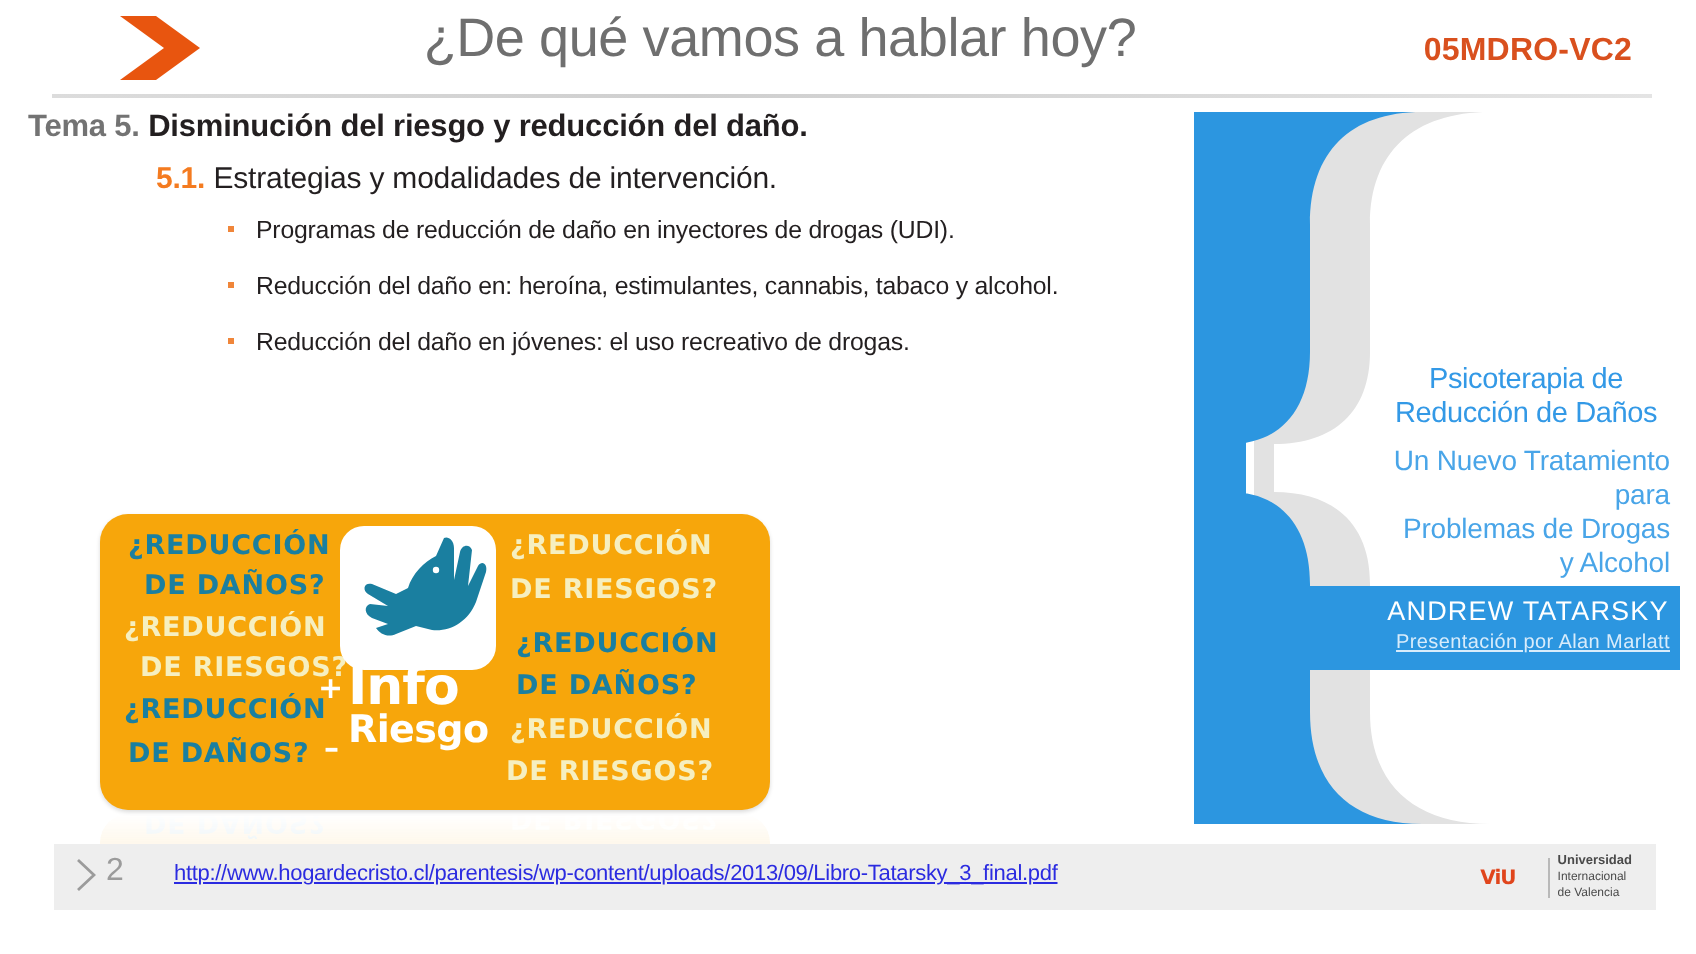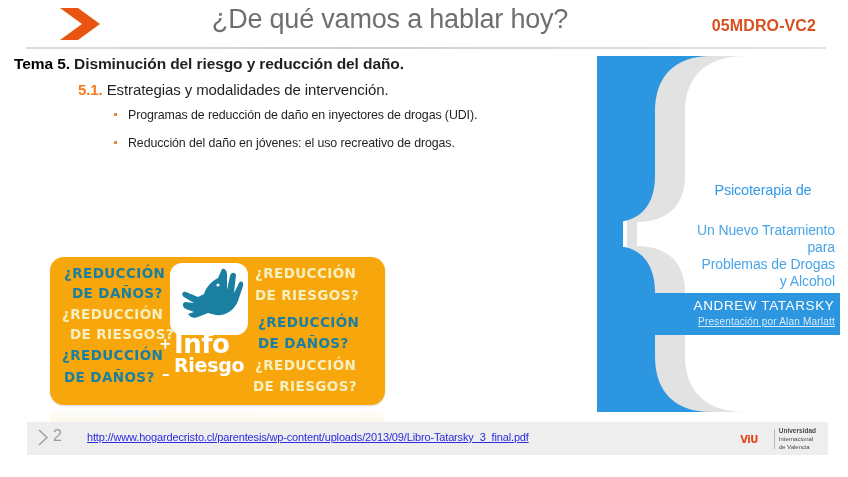--- a/index.html
+++ b/index.html
@@ -28,21 +28,21 @@
     position: absolute; left: 26px; top: 47px; width: 800px; height: 2px;
     background: linear-gradient(to right, #dcdcdc, #cfcfcf 40%, #e4e4e4);
   }
 
   
   .outline { position: absolute; left: 0; top: 55px; width: 600px; }
   .lvl1 {
     font-size: 15.5px; font-weight: bold; color: #231f20;
     margin-left: 14px; margin-bottom: 8px; letter-spacing: -0.1px;
   }
-  .lvl1 .num { color: #000000; }
+  .lvl1 .num { color: #737373; }
   .lvl2 {
     font-size: 15px; color: #231f20; margin-left: 78px;
     margin-bottom: 9px; letter-spacing: -0.1px;
   }
   .lvl2 .num { color: #f47b20; font-weight: bold; }
   .lvl2 .body { font-weight: 400; }
   .bullets { margin-left: 112px; }
   .blt {
     position: relative; font-size: 12.4px; color: #231f20;
     padding-left: 16px; margin-bottom: 10px; line-height: 1.45;
@@ -172,20 +172,21 @@
       <span>Disminución del riesgo y reducción del daño.</span>
     </div>
 
     <div class="lvl2">
       <span class="num">5.1.</span>
       <span class="body">Estrategias y modalidades de intervención.</span>
     </div>
 
     <div class="bullets">
       <div class="blt">Programas de reducción de daño en inyectores de drogas (UDI).</div>
+      <div class="blt">Reducción del daño en: heroína, estimulantes, cannabis, tabaco y alcohol.</div>
       <div class="blt">Reducción del daño en jóvenes: el uso recreativo de drogas.</div>
     </div>
 
   </div>
 
   <div class="poster-wrap">
     <div class="poster">
       <div id="poster-words">
           <div class="pw teal" style="left: 14px; top: 8px;">¿REDUCCIÓN</div>
           <div class="pw teal" style="left: 22px; top: 28px;">DE DAÑOS?</div>
@@ -233,20 +234,21 @@
         <path d="M0 0 L118 0 C80 0 58 20 58 56 L58 120 C58 150 40 166 10 166
                  L10 190 C40 190 58 206 58 236 L58 300 C58 336 80 356 118 356 L0 356 Z" fill="#e2e2e2" transform="translate(30,0)"></path>
 
         <path d="M0 0 L88 0 C52 0 32 20 32 56 L32 120 C32 150 16 166 -8 166
                  L-8 190 C16 190 32 206 32 236 L32 300 C32 336 52 356 88 356 L0 356 Z" fill="#2c96e0" transform="translate(26,0)"></path>
         <rect x="0" y="0" width="26" height="356" fill="#2c96e0"></rect>
       </svg>
     </div>
     <div class="bk-title">
       <span>Psicoterapia de</span><br>
+      <span>Reducción de Daños</span>
     </div>
     <div class="bk-sub">
       <span>Un Nuevo Tratamiento para</span><br>
       <span>Problemas de Drogas y Alcohol</span>
     </div>
     <div class="bk-band"></div>
     <div class="bk-author">ANDREW TATARSKY</div>
     <div class="bk-pres">Presentación por Alan Marlatt</div>
   </div>
 

